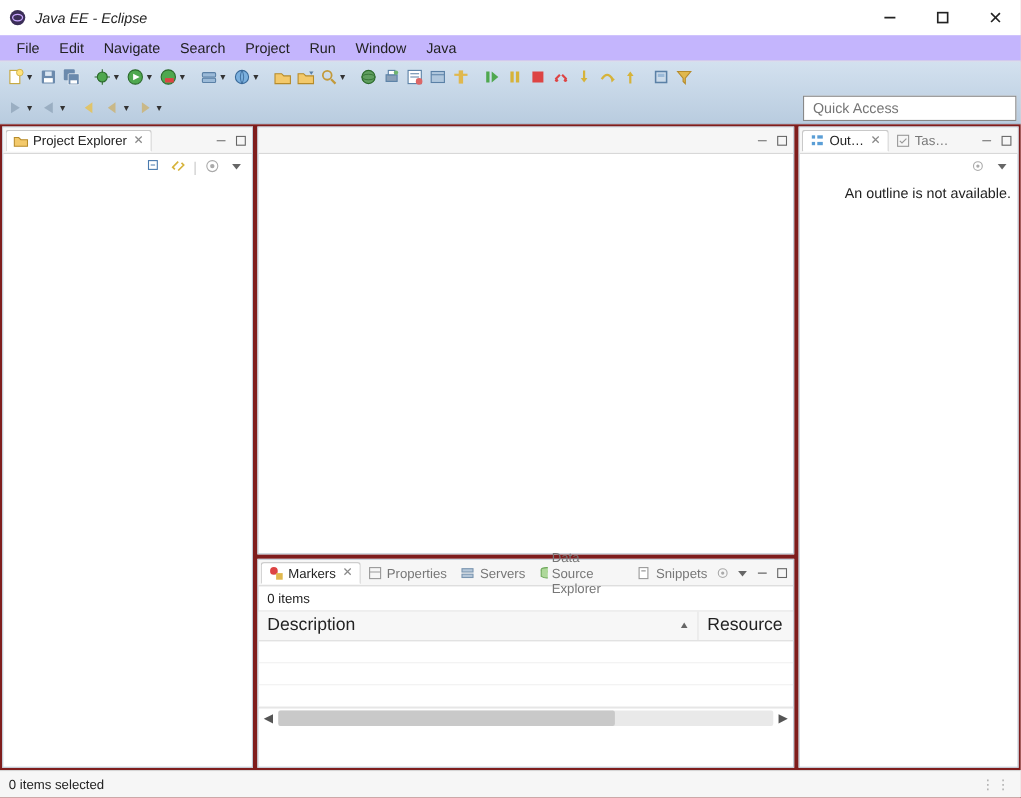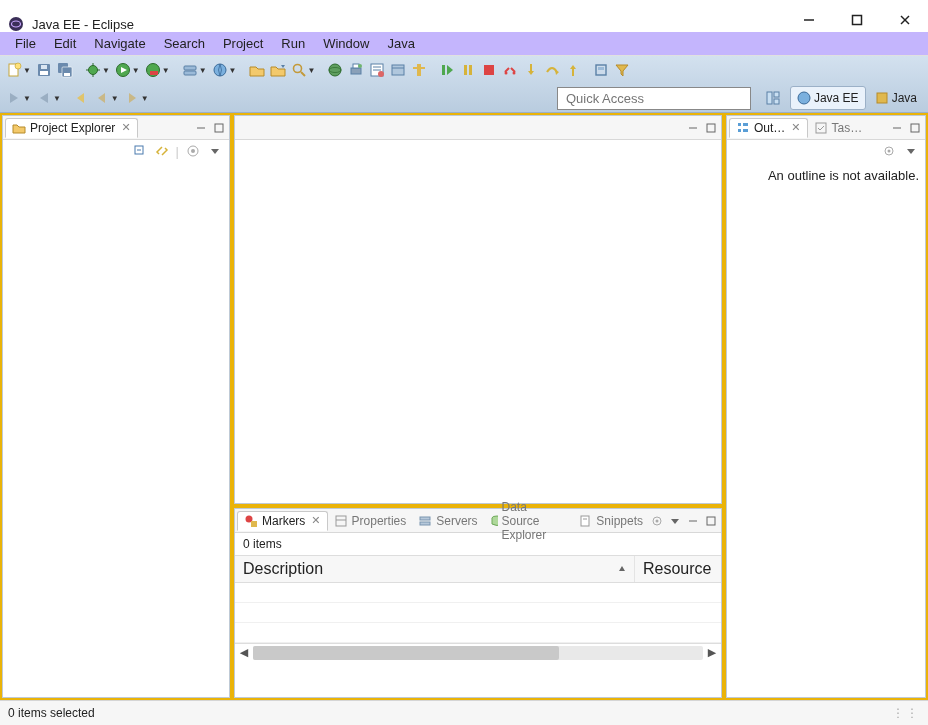--- a/index.html
+++ b/index.html
@@ -1,19 +1,19 @@
 <!DOCTYPE html>
 <html><head>
 <meta charset="utf-8">
 <style>
 * { box-sizing: border-box; margin: 0; padding: 0; }
 body { font-family: "Segoe UI", Tahoma, sans-serif; font-size: 13px; color: #222; background: #fff; width: 928px; height: 725px; overflow: hidden; display: flex; flex-direction: column; }
 
 
-.titlebar { height: 32px; display: flex; align-items: flex-end; padding: 0 8px; background: #fff; }
+.titlebar { height: 32px; display: flex; align-items: center; padding: 0 8px; background: #fff; font-style: italic; }
 .titlebar .app-icon { width: 16px; height: 16px; margin-right: 8px; display: inline-flex; }
 .titlebar .title { flex: 1; font-size: 13px; }
 .titlebar .win-controls { display: flex; gap: 18px; }
 .titlebar .win-btn { width: 30px; height: 24px; display: flex; align-items: center; justify-content: center; cursor: pointer; }
 
 
 .menubar { height: 24px; display: flex; align-items: center; padding: 0 6px; background: #c4b5fd; border-bottom: 1px solid #e0e0e0; }
 .menubar .menu-item { padding: 2px 9px; cursor: pointer; }
 
 
@@ -22,21 +22,21 @@
 .tb-btn { width: 20px; height: 20px; display: inline-flex; align-items: center; justify-content: center; cursor: pointer; border-radius: 2px; position: relative; }
 .tb-sep { width: 6px; }
 .tb-dd { font-size: 8px; color: #333; margin-left: -2px; padding-right: 2px; }
 .tb-spacer { flex: 1; }
 .quick-access { background: #fff; border: 1px solid #888; padding: 3px 8px; font-size: 13px; color: #4d7c0f; }
 .persp-bar { display: flex; align-items: center; gap: 2px; margin-left: 6px; }
 .persp-btn { display: inline-flex; align-items: center; height: 24px; padding: 2px 6px; border: 1px solid transparent; border-radius: 3px; cursor: pointer; gap: 3px; font-size: 12px; }
 .persp-btn.active { background: #eaf2fb; border: 1px solid #9bb0c7; }
 
 
-.work-area { flex: 1; display: flex; background: #eab308; gap: 4px; padding: 2px; min-height: 0; }
+.work-area { flex: 1; display: flex; background: #7f1d1d; gap: 4px; padding: 2px; min-height: 0; }
 .panel { border: 1px solid #bfcad6; background: #fff; display: flex; flex-direction: column; min-width: 0; }
 .panel-left { width: 228px; }
 .panel-center { flex: 1; display: flex; flex-direction: column; gap: 4px; min-width: 0; }
 .panel-right { width: 200px; }
 .center-main { flex: 1; }
 .center-bottom { height: 190px; }
 
 .view-tabbar { height: 24px; display: flex; align-items: center; background: #f6f6f6; border-bottom: 1px solid #d8d8d8; padding: 0 2px; }
 .view-tab { display: inline-flex; align-items: center; gap: 4px; padding: 2px 6px; font-size: 12px; cursor: pointer; color: #777; }
 .view-tab.active { background: #fff; border: 1px solid #c9c9c9; border-bottom: 1px solid #fff; border-radius: 3px 3px 0 0; color: #222; }
@@ -309,41 +309,20 @@
       </span>
     <span class="tb-dd">▼</span>
     <span class="tb-btn">
         <svg width="16" height="16">
           <polygon points="5,3 12,8 5,13" fill="#c9b887"></polygon>
         </svg>
       </span>
     <span class="tb-dd">▼</span>
     <span class="tb-spacer"></span>
     <input class="quick-access" readonly="" placeholder="Quick Access" style="">
-    <div class="persp-bar">
-      <span class="persp-btn">
-          <svg width="16" height="16">
-            <rect x="2" y="2" width="5" height="12" fill="#c9dff2" stroke="#5a80a6"></rect>
-            <rect x="9" y="2" width="5" height="5" fill="#c9dff2" stroke="#5a80a6"></rect>
-            <rect x="9" y="9" width="5" height="5" fill="#c9dff2" stroke="#5a80a6"></rect>
-          </svg>
-        </span>
-      <span class="persp-btn active">
-        <svg width="14" height="14">
-            <circle cx="7" cy="7" r="6" fill="#7bb0de" stroke="#3a6a99"></circle>
-          </svg>
-        <span>Java EE</span>
-      </span>
-      <span class="persp-btn">
-        <svg width="14" height="14">
-            <rect x="2" y="2" width="10" height="10" fill="#e0b84e" stroke="#b68b2a"></rect>
-          </svg>
-        <span>Java</span>
-      </span>
-    </div>
   </div>
 </div>
 
 <div class="work-area">
 
   <div class="panel panel-left">
     <div class="view-tabbar">
       <span class="view-tab active">
         <svg width="14" height="14">
             <path d="M1 4 L5 4 L7 6 L13 6 L13 12 L1 12 Z" fill="#f3c96b" stroke="#b68b2a"></path>

